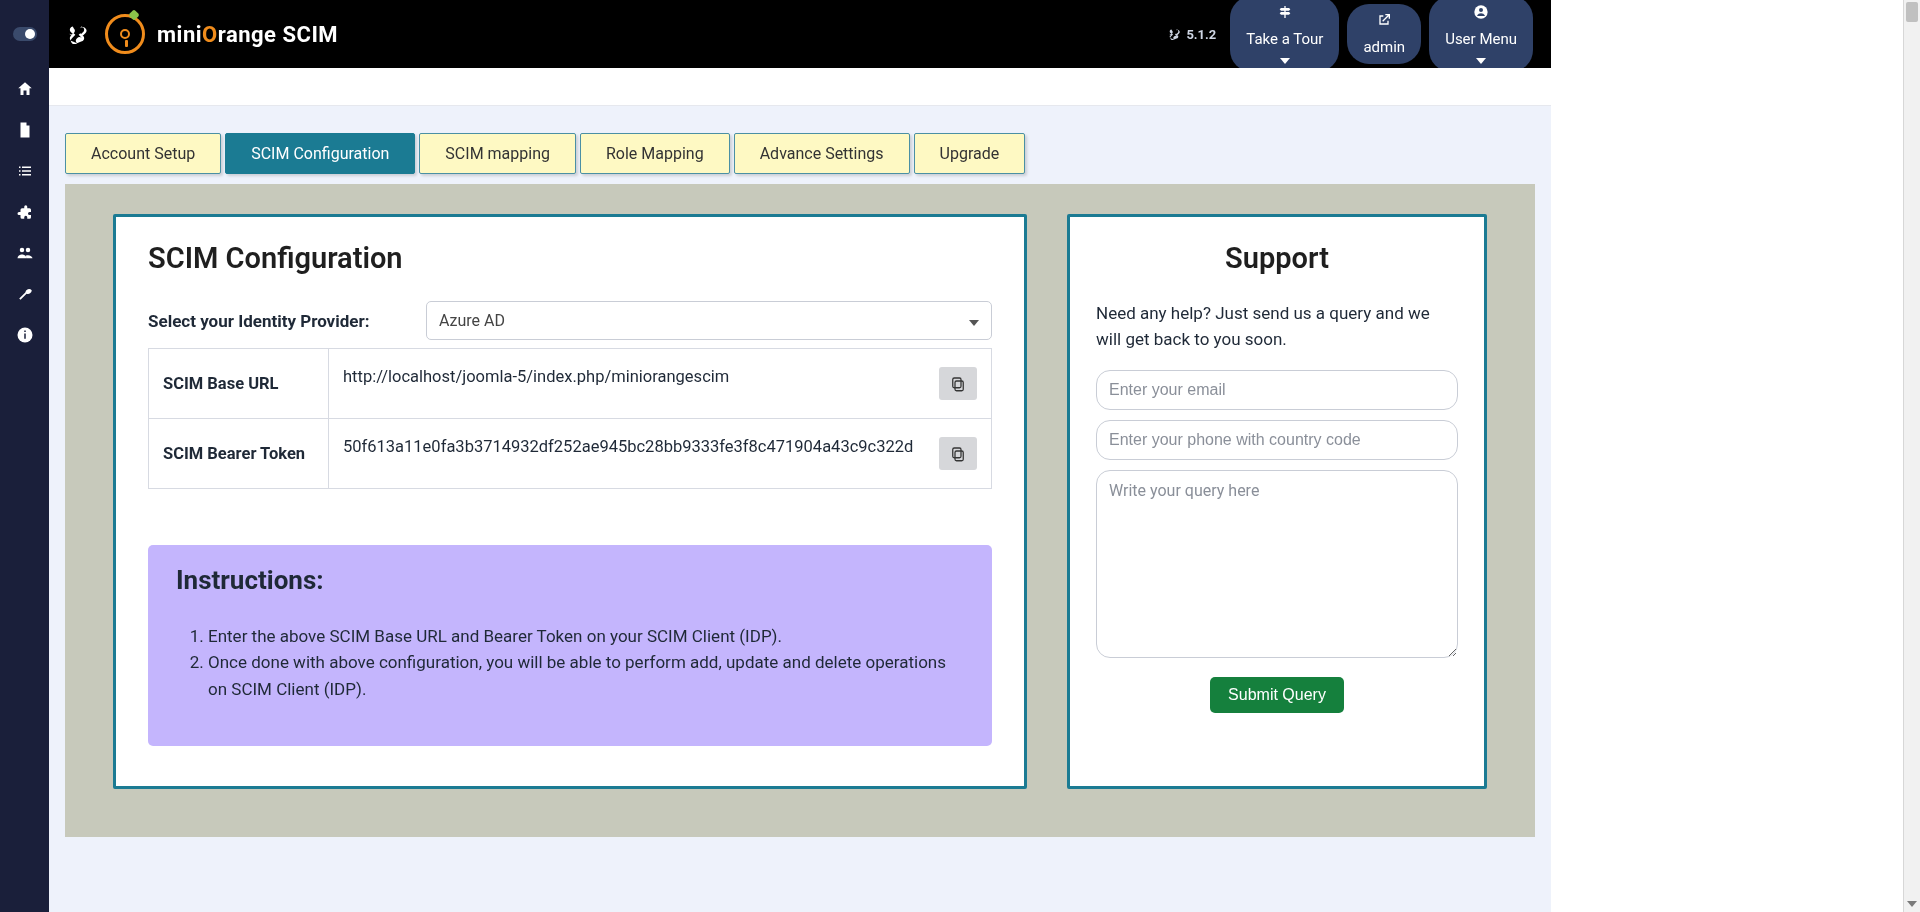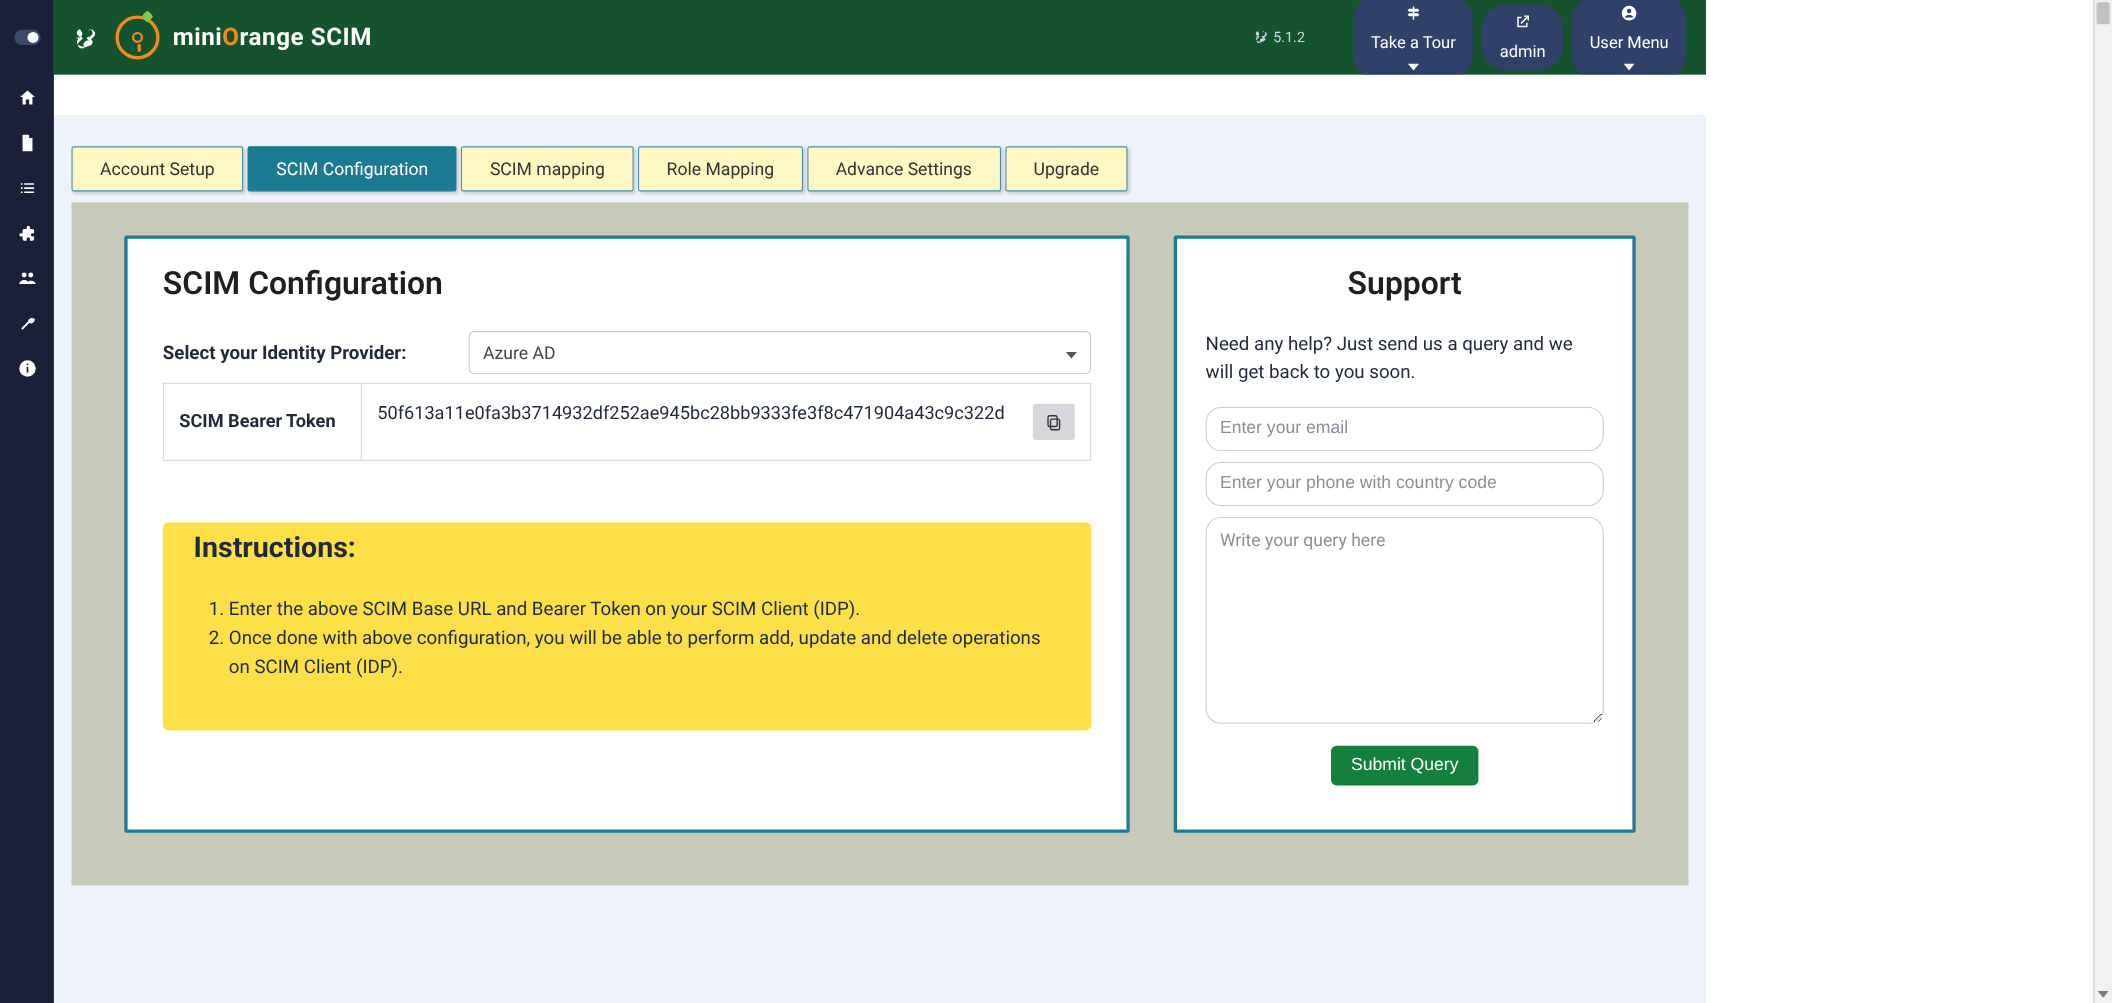--- a/index.html
+++ b/index.html
@@ -8,31 +8,31 @@
 .sidebar { width: 49px; background: #1a1f3a; display: flex; flex-direction: column; align-items: center; padding-top: 0; }
 .sidebar-toggle { width: 49px; height: 68px; display:flex; align-items:center; justify-content:center; }
 .sidebar-toggle .pill { width: 24px; height: 14px; border-radius: 7px; background:#3a4a6b; position:relative; }
 .sidebar-toggle .knob { width: 10px; height:10px; border-radius:50%; background:#fff; position:absolute; top:2px; left:12px; }
 
 .side-icon { width: 49px; height: 41px; display:flex; align-items:center; justify-content:center; color: #fff; cursor: pointer; }
 .side-icon svg { width: 18px; height: 18px; fill: #fff; }
 
 .main { flex: 1; display:flex; flex-direction:column; height:912px; overflow:hidden; }
 
-.topbar { height: 68px; background: #14532d; display:flex; align-items:center; padding: 0 18px; color:#fff; }
+.topbar { height: 68px; background: #000000; display:flex; align-items:center; padding: 0 18px; color:#fff; }
 .logo-wrap { display:flex; align-items:center; gap:12px; }
 .logo-circle { width: 40px; height:40px; border: 3px solid #f08c1c; border-radius:50%; position:relative; display:flex; align-items:center; justify-content:center;}
 .logo-circle::before { content:""; position:absolute; top:-6px; right:4px; width:8px; height:8px; background:#8bc34a; border-radius:2px; transform:rotate(45deg); }
 .logo-key { width:10px; height:10px; border:2.5px solid #f08c1c; border-radius:50%; position:relative; }
 .logo-key::after { content:""; position:absolute; top:9px; left:3px; width:3px; height:7px; background:#f08c1c; border-radius:1px;}
 .brand { font-size: 22px; font-weight:700; letter-spacing:.5px; }
 .brand .o-accent { color:#f08c1c; }
 
 .topbar-spacer { flex:1; }
-.version { color:#cfd6e4; font-size:13px; margin-right: 36px; display:flex; gap:6px;}
+.version { color:#cfd6e4; font-size:13px; margin-right: 6px; display:flex; align-items:center; gap:6px;font-weight:bold;}
 .version svg { width:12px; height:12px; fill:#cfd6e4;}
 
 .pill-btn { background:#2f4168; border-radius: 22px; padding: 8px 16px; display:flex; align-items:center; gap:10px; margin-left:8px; cursor:pointer; color:#fff; font-size:15px;flex-direction:column;}
 .pill-btn svg { width:16px; height:16px; fill:#fff; }
 .chev-down { width:0; height:0; border-left:5px solid transparent; border-right:5px solid transparent; border-top:6px solid #fff; }
 
 .subbar { height:38px; background:#fff; border-bottom:1px solid #e6e8ee; }
 
 .content { flex:1; overflow:auto; background:#eef2fb; padding: 0; }
 .content-inner { background: #c7c9bb; margin: 0 16px 16px; padding: 0 0 48px; }
@@ -55,21 +55,21 @@
 .select { flex:1; border:1px solid #c9cdd6; border-radius:5px; padding: 9px 12px; font-size:16px; color:#444; cursor:pointer; display:flex; align-items:center; justify-content:space-between;}
 .select .sel-caret::after { content:""; display:inline-block; width:0;height:0;border-left:5px solid transparent;border-right:5px solid transparent;border-top:6px solid #555; }
 
 .info-table { width:100%; border:1px solid #d7dae2; border-collapse: collapse; margin-top: 8px;}
 .info-table td { border:1px solid #d7dae2; padding: 18px 14px; font-size:16.5px; vertical-align: middle;}
 .info-table td.k { width: 180px; font-weight:700;}
 .info-table td.v { word-break: break-all; position:relative;}
 .copy-btn { float: right; width: 38px; height: 33px; background:#d6d7da; border-radius:3px; display:flex; align-items:center; justify-content:center; cursor:pointer; margin-left: 12px;}
 .copy-btn svg { width:18px; height:18px; stroke:#353535; stroke-width:1.7; fill:none; }
 
-.instructions { margin-top: 56px; background:#fde047; border-radius:5px; padding: 8px 28px 44px; }
+.instructions { margin-top: 56px; background:#c4b5fd; border-radius:5px; padding: 20px 28px 44px; }
 .instructions h3 { font-size:26px; font-weight:700; margin-bottom:28px; }
 .instructions ol { padding-left: 32px; font-size:17px; line-height:1.55; }
 
 .support-text { font-size:17px; margin-bottom: 18px; line-height:1.5; }
 .field { width:100%; border:1px solid #c9cdd6; border-radius:14px; padding: 10px 12px; font-size:16px; margin-bottom:10px; color:#333;}
 .field::placeholder { color:#8a8f99; }
 textarea.field { height: 188px; resize: both; font-family: inherit; }
 .submit-btn { background:#15803d; color:#fff; border:none; border-radius:5px; padding: 9px 18px; font-size:16px; cursor:pointer; display:block; margin: 6px auto 0; }
 
 .outer-scroll { position:fixed; right:0; top:0; bottom:0; width:17px; background:#f1f1f1; border-left:1px solid #d7d7d7;}
@@ -193,20 +193,32 @@
           <div class="idp-row">
             <div class="idp-label">Select your Identity Provider:</div>
             <div class="select">
               <span>Azure AD</span>
               <span class="sel-caret"></span>
             </div>
           </div>
 
           <table class="info-table">
             <tbody>
+                <tr>
+              <td class="k">SCIM Base URL</td>
+              <td class="v">
+                <span class="copy-btn">
+                  <svg viewBox="0 0 24 24">
+                        <rect x="8" y="8" width="11" height="13" rx="2"></rect>
+                        <rect x="5" y="4" width="11" height="13" rx="2"></rect>
+                      </svg>
+                </span>
+                <span>http://localhost/joomla-5/index.php/miniorangescim</span>
+              </td>
+            </tr>
             <tr>
               <td class="k">SCIM Bearer Token</td>
               <td class="v">
                 <span class="copy-btn">
                   <svg viewBox="0 0 24 24">
                         <rect x="8" y="8" width="11" height="13" rx="2"></rect>
                         <rect x="5" y="4" width="11" height="13" rx="2"></rect>
                       </svg>
                 </span>
                 <span>50f613a11e0fa3b3714932df252ae945bc28bb9333fe3f8c471904a43c9c322d</span>

